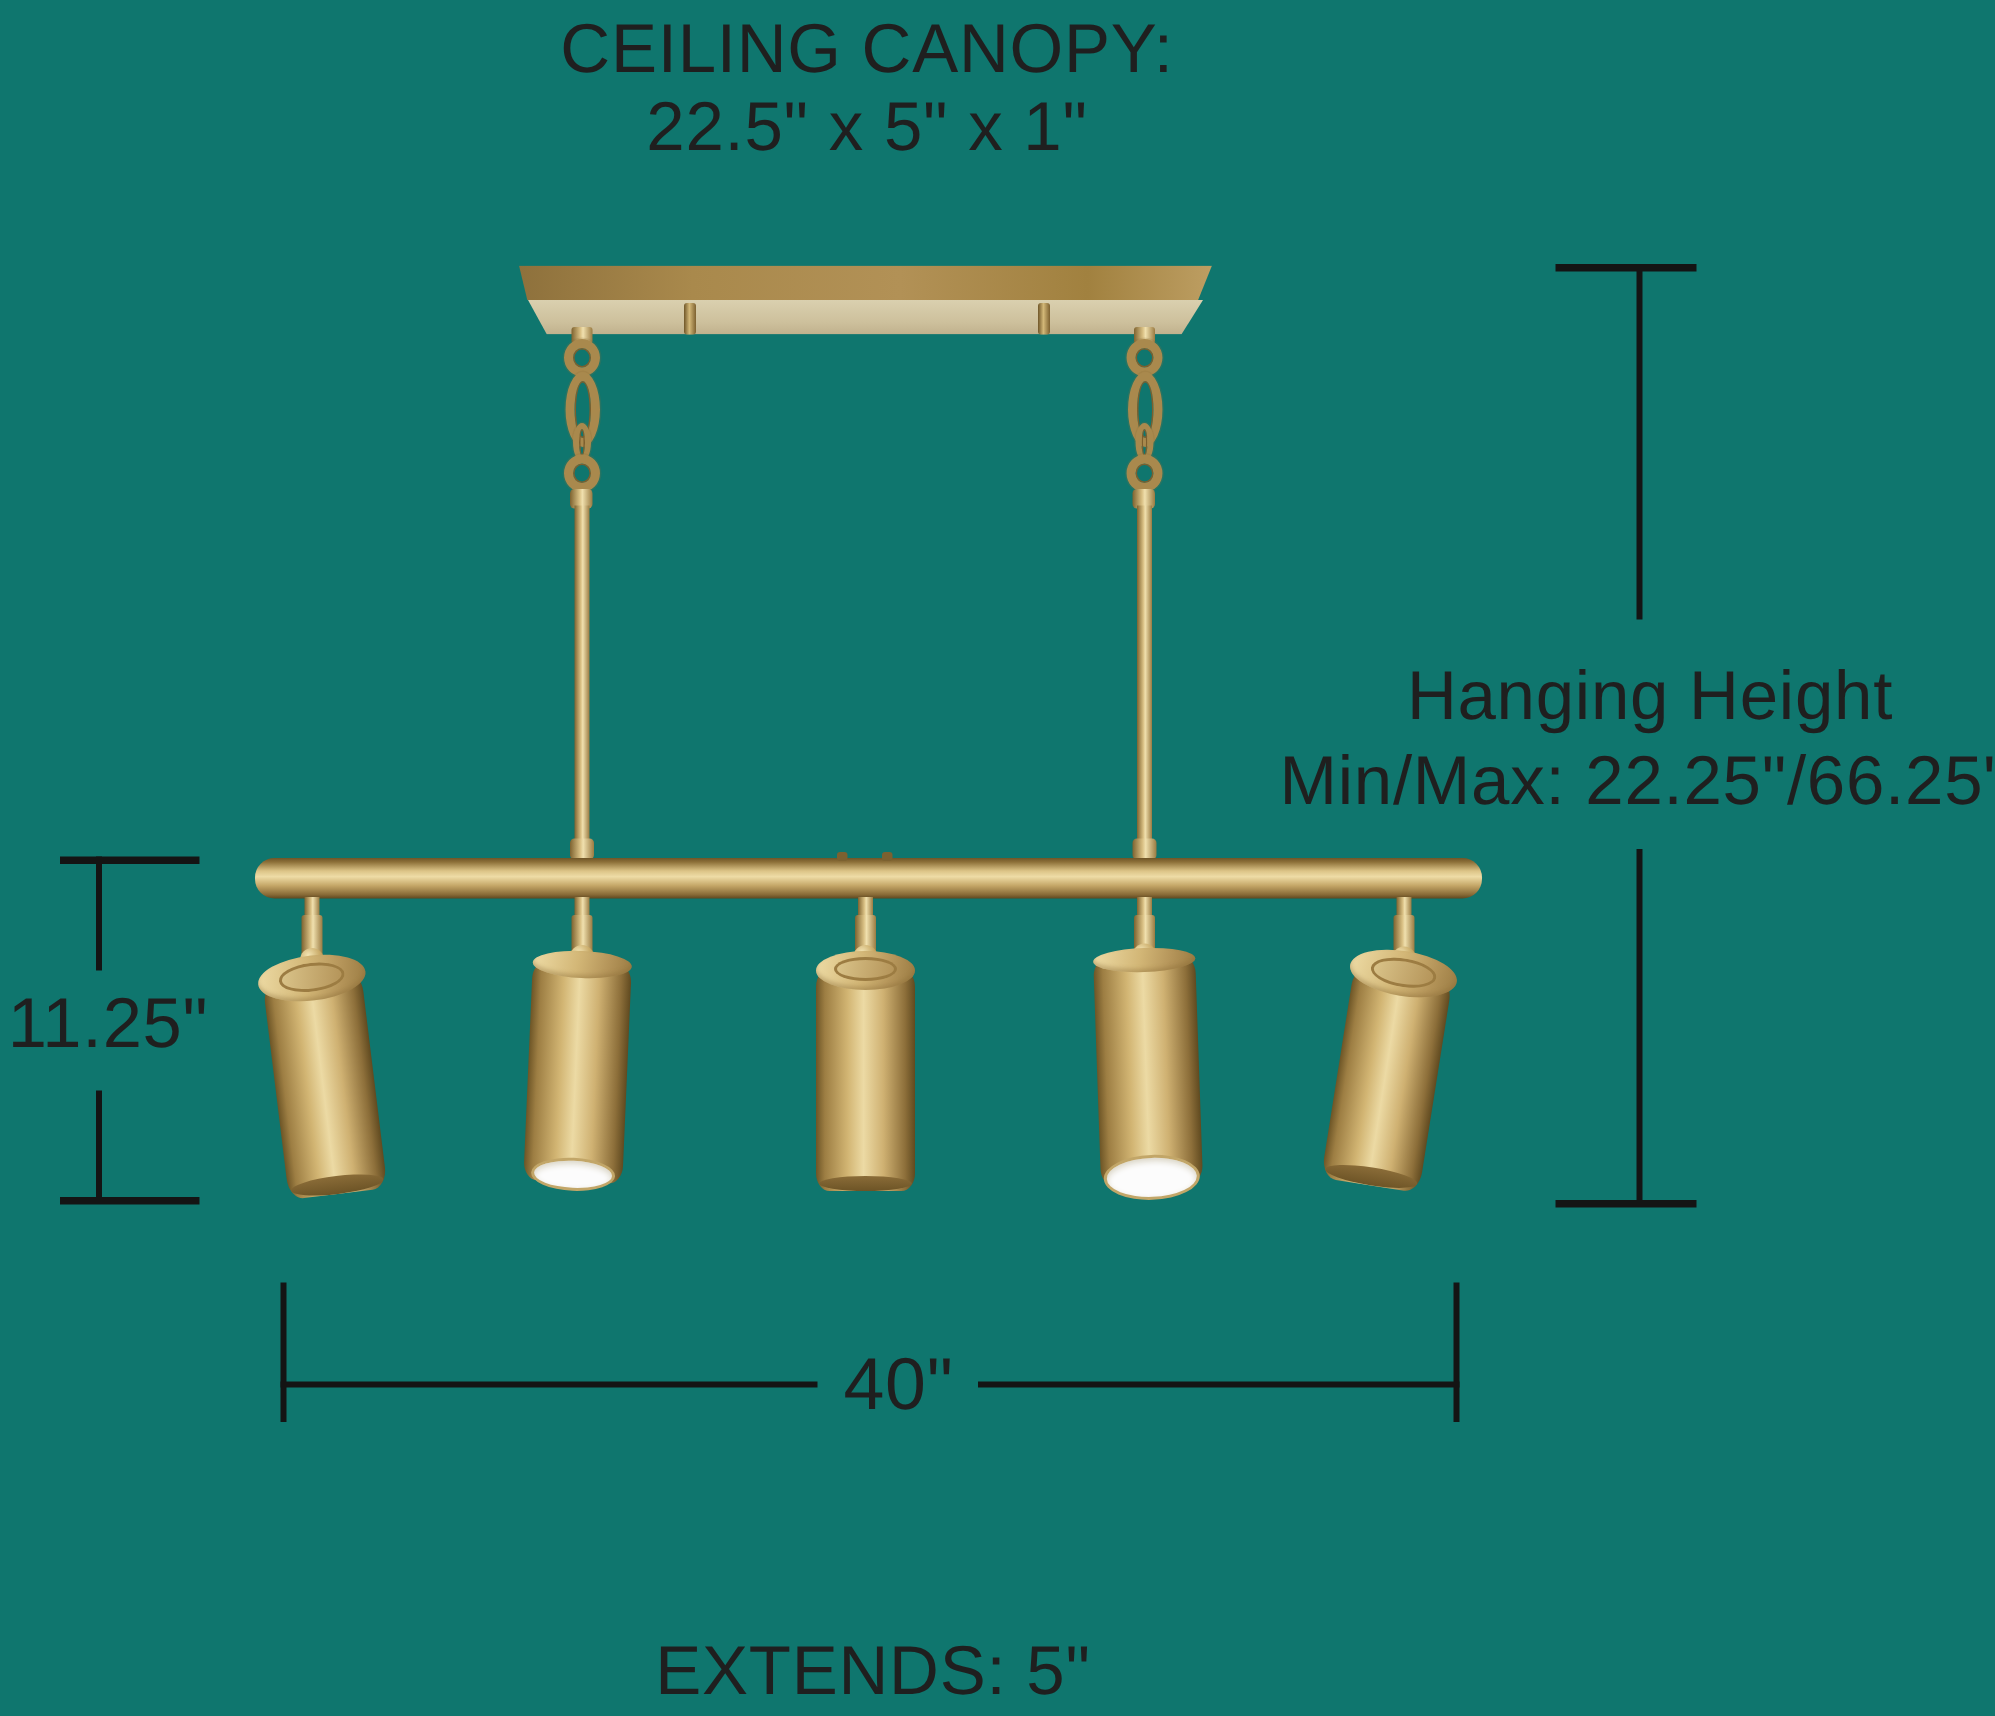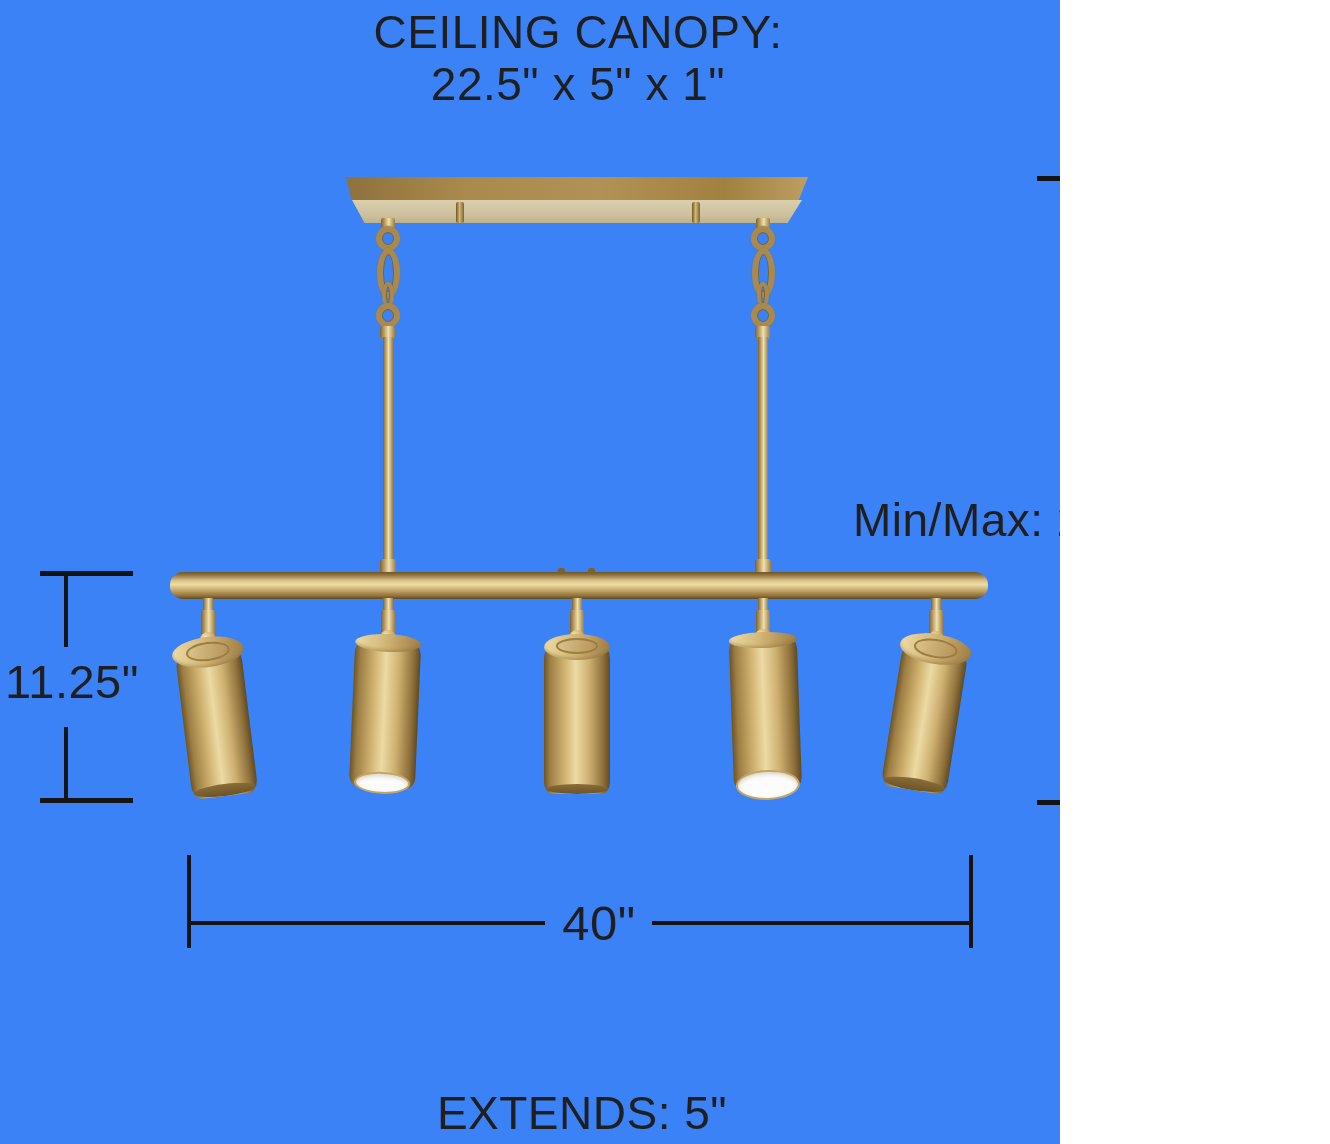--- a/index.html
+++ b/index.html
@@ -1,17 +1,17 @@
 <!DOCTYPE html>
 <html><head>
 <meta charset="utf-8">
 <style>
   html,body{margin:0;padding:0;background:#fff;}
   #canvas{
-    position:relative;width:1060px;height:1144px;background:#3b82f6;overflow:hidden;
+    position:relative;width:1330px;height:1144px;background:#0f766e;overflow:hidden;
     font-family:"Liberation Sans","DejaVu Sans",sans-serif;color:#1e1e1e;
   }
   .abs{position:absolute;}
   .dim{position:absolute;background:#141414;}
   .txt{
     position:absolute;transform:translateX(-50%);text-align:center;
     white-space:nowrap;color:#1f1f1f;letter-spacing:0.5px;font-weight:400;
   }
   
   .brassH{background:linear-gradient(90deg,#6d5526 0%,#9d7e43 9%,#d2b573 32%,#ecdaa4 48%,#cfb172 68%,#8d6f3a 90%,#604a20 100%);}
@@ -49,20 +49,21 @@
   }
 </style>
 </head>
 <body>
 
 <div id="canvas">
 
   <div class="txt" style="left:578px;top:6px;font-size:46px;line-height:52px;">CEILING CANOPY:</div>
   <div class="txt" style="left:578px;top:58px;font-size:46px;line-height:52px;">22.5" x 5" x 1"</div>
 
+  <div class="txt" style="left:1100px;top:437px;font-size:46px;line-height:52px;">Hanging Height</div>
   <div class="txt" style="left:1096px;top:494px;font-size:46px;line-height:52px;">Min/Max: 22.25"/66.25"</div>
 
   <div class="txt" style="left:72px;top:654px;font-size:47px;">11.25"</div>
 
   <div class="txt" style="left:599px;top:895px;font-size:49px;">40"</div>
 
   <div class="txt" style="left:582px;top:1086px;font-size:46px;">EXTENDS: 5"</div>
 
   <div>
     <div class="dim" style="left:1037px;top:176px;width:94px;height:5px;"></div>

